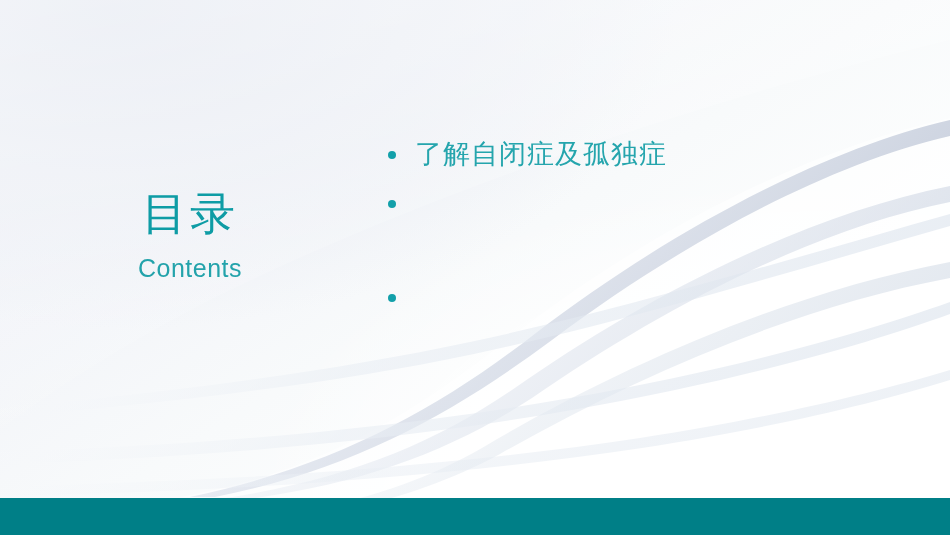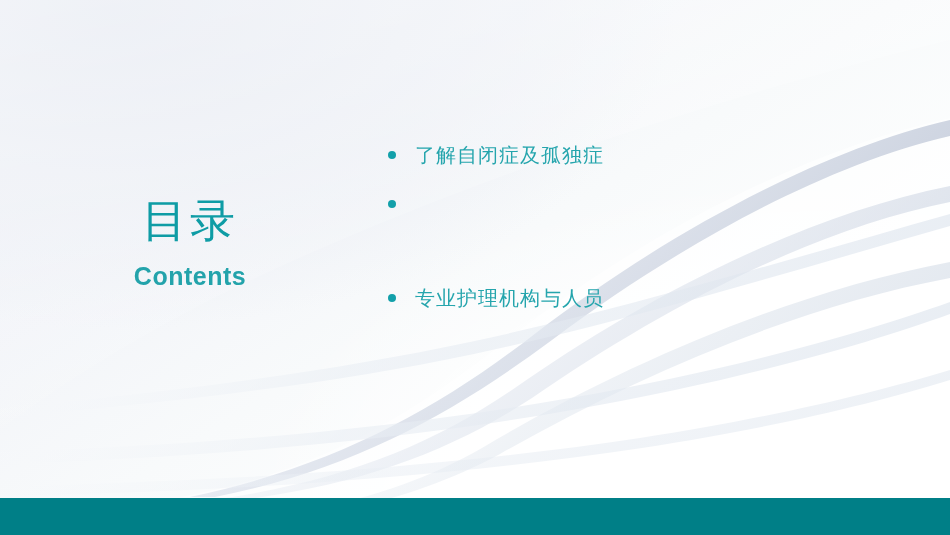--- a/index.html
+++ b/index.html
@@ -38,30 +38,30 @@
     top: 183px;
     width: 380px;
     text-align: center;
   }
   .title-cn {
     font-size: 45px;
     line-height: 1;
     letter-spacing: 3px;
     color: #0e9ca5;
     font-weight: 400;
-    margin: 16px;
-    font-family: Liberation Serif, serif;
+    margin: 8px;
+    font-family: Liberation Sans, sans-serif;
   }
   .title-en {
     margin: 20px 0 0 0;
     font-size: 25px;
     line-height: 1;
     letter-spacing: 0.5px;
     color: #23a3ab;
-    font-weight: 700;
+    font-weight: 400;
   }
 
   
   .toc {
     position: absolute;
     left: 388px;
     top: 130px;
     width: 520px;
   }
   .toc-group { }
@@ -73,21 +73,21 @@
   }
   .toc-dot {
     width: 8px;
     height: 8px;
     border-radius: 50%;
     background: #13a0aa;
     flex: 0 0 8px;
     margin-right: 19px;
   }
   .toc-text {
-    font-size: 20px;
+    font-size: 27px;
     line-height: 1;
     color: #25a5ad;
     letter-spacing: 1px;
     white-space: nowrap;
     font-weight: 400;
   }
 
   
   .bottom-bar {
     position: absolute;
@@ -169,21 +169,20 @@
         <span class="toc-text">了解自闭症及孤独症</span>
       </div>
       <div class="toc-item">
         <span class="toc-dot"></span>
       </div>
     </div>
 
     <div class="toc-group second">
       <div class="toc-item">
         <span class="toc-dot"></span>
-        <span class="toc-text">专业护理机构与人员</span>
       </div>
     </div>
 
   </div>
 
   <div class="bottom-bar"></div>
 
 </div>
 
 </body></html>

